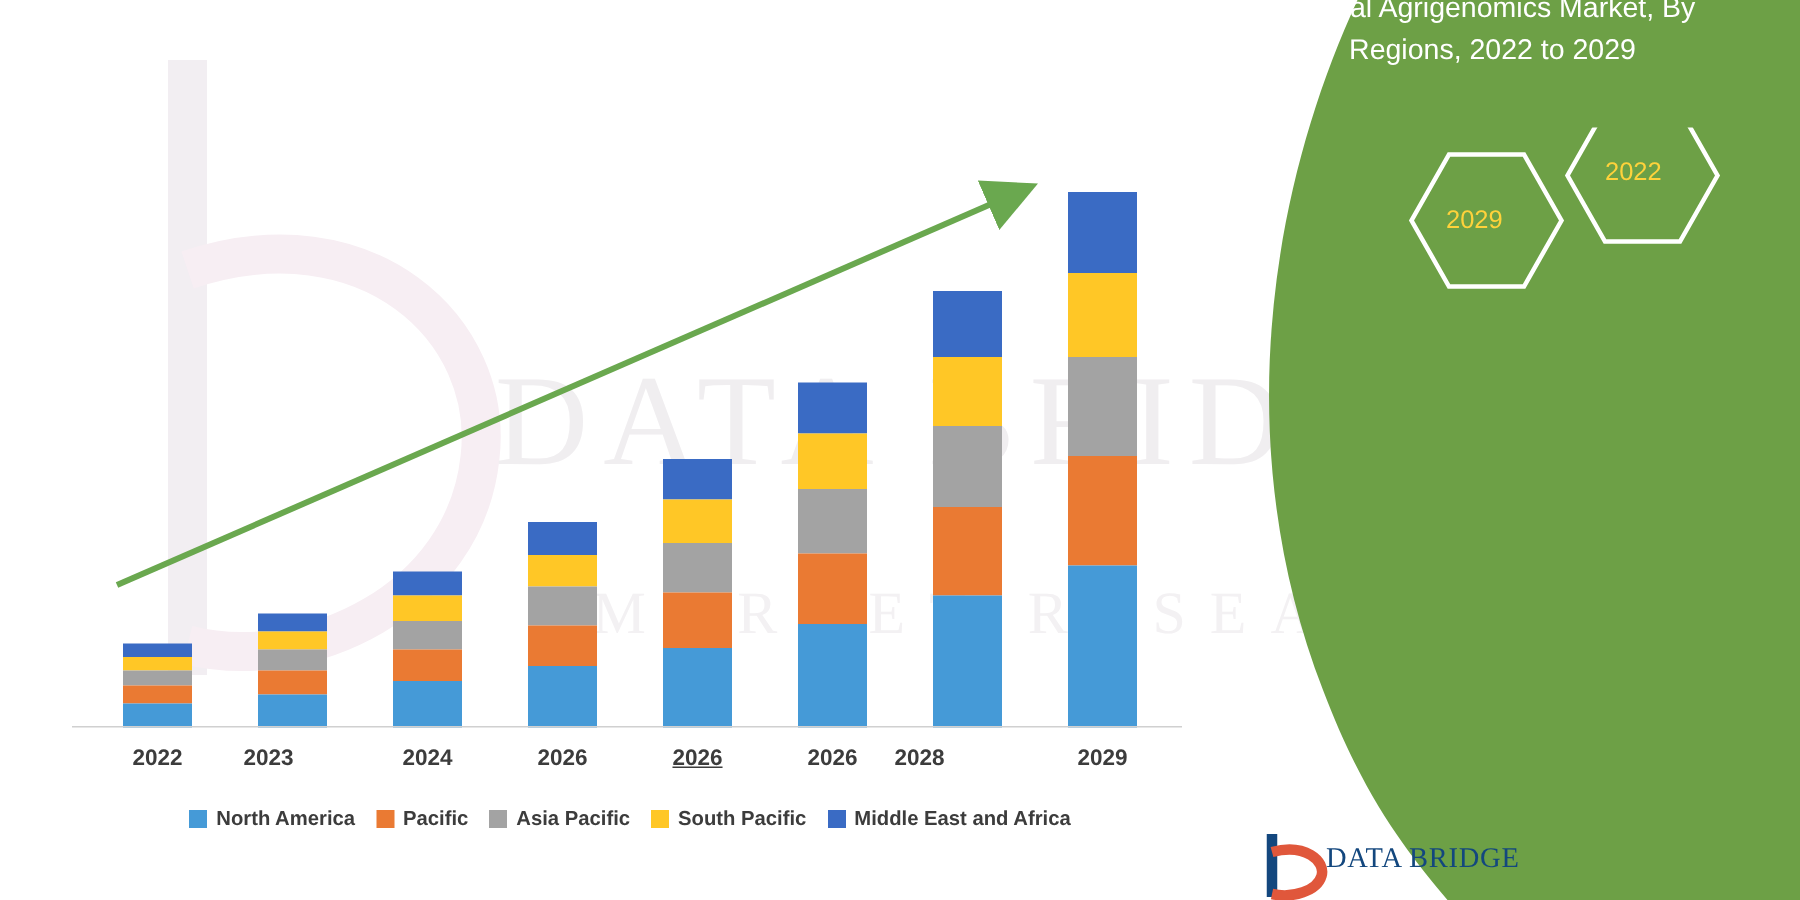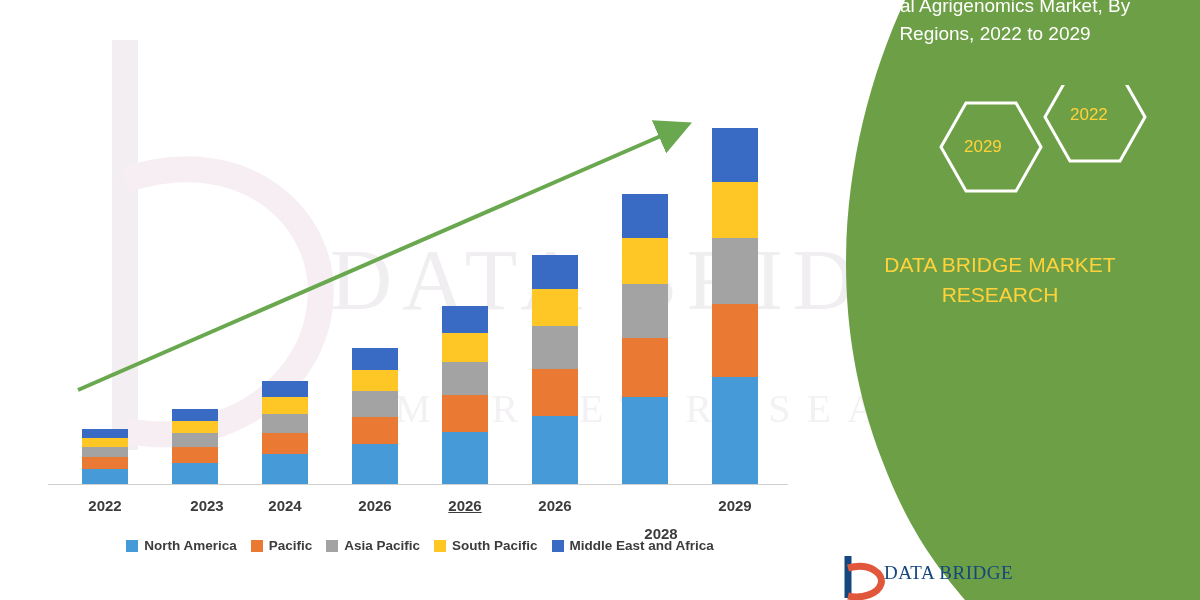--- a/index.html
+++ b/index.html
@@ -297,26 +297,26 @@
         <div class="seg" style="height: 56.1px; background: rgb(255, 199, 38);"></div>
         <div class="seg" style="height: 66.3px; background: rgb(163, 163, 163);"></div>
         <div class="seg" style="height: 72.42px; background: rgb(234, 122, 51);"></div>
         <div class="seg" style="height: 108.12px; background: rgb(69, 154, 215);"></div>
       </div>
     </div>
 
   <div id="axis-line"></div>
   <div id="x-labels">
       <div class="x-label" style="left: 0px;">2022</div>
-      <div class="x-label" style="left: 102px;">2023</div>
+      <div class="x-label" style="left: 74px;">2023</div>
       <div class="x-label" style="left: 180px;">2024</div>
       <div class="x-label" style="left: 270px;">2026</div>
       <div class="x-label" style="left: 360px; text-decoration: underline;">2026</div>
       <div class="x-label" style="left: 450px;">2026</div>
-      <div class="x-label" style="left: 556px; margin-top: 28px;">2028</div>
+      <div class="x-label" style="left: 508px;">2028</div>
       <div class="x-label" style="left: 630px;">2029</div>
     </div>
 
   <div id="legend">
       <div class="legend-item">
         <span class="legend-swatch" style="background: rgb(69, 154, 215);"></span>
         <span>North America</span>
       </div>
       <div class="legend-item">
         <span class="legend-swatch" style="background: rgb(234, 122, 51);"></span>
@@ -345,20 +345,19 @@
 
   <div id="hex-wrap">
     <svg viewBox="0 0 260 140" width="260" height="140">
       <polygon points="46,18 96,18 121,62 96,106 46,106 21,62" fill="none" stroke="#ffffff" stroke-width="3"></polygon>
       <polygon points="150,-12 200,-12 225,32 200,76 150,76 125,32" fill="none" stroke="#ffffff" stroke-width="3"></polygon>
     </svg>
     <div class="hex-label" style="left:44px; top:52px;">2029</div>
     <div class="hex-label" style="left:150px; top:20px;">2022</div>
   </div>
 
-  <div id="brand">DATA BRIDGE MARKET RESEARCH</div>
 </div>
 
 <svg id="logo" viewBox="0 0 240 48">
   <path d="M8 4 L8 46" stroke="#13477e" stroke-width="7" fill="none"></path>
   <path d="M8 16 C 30 10, 44 22, 41 32 C 38 42, 22 47, 8 44" stroke="#e0573b" stroke-width="7" fill="none"></path>
 </svg>
 <div id="logo-text">DATA BRIDGE</div>
 
 </body></html>

